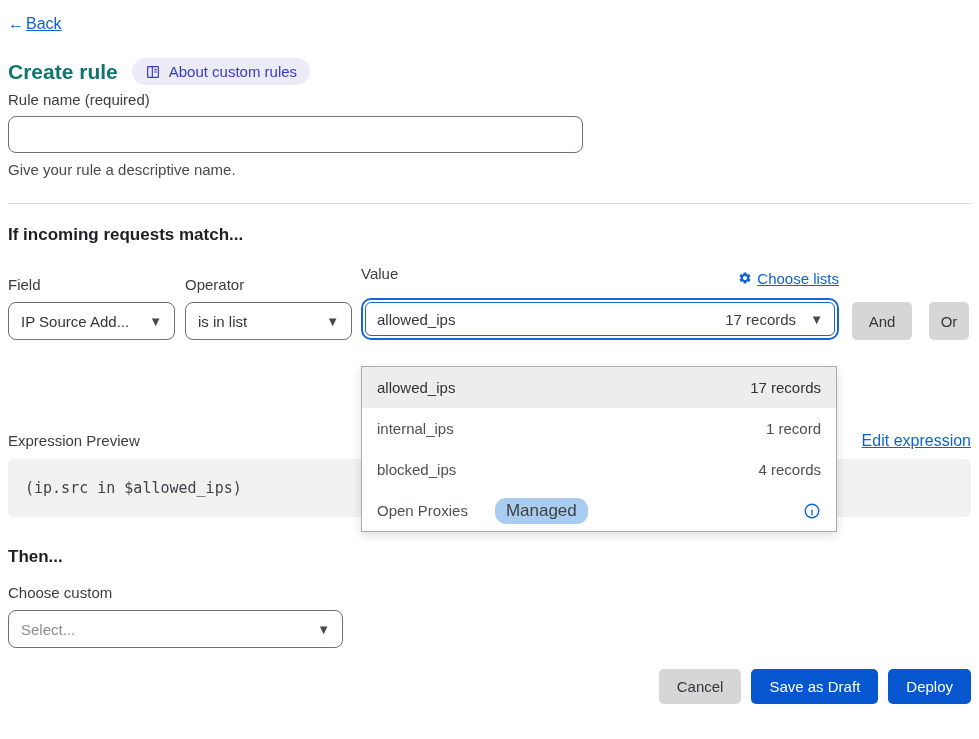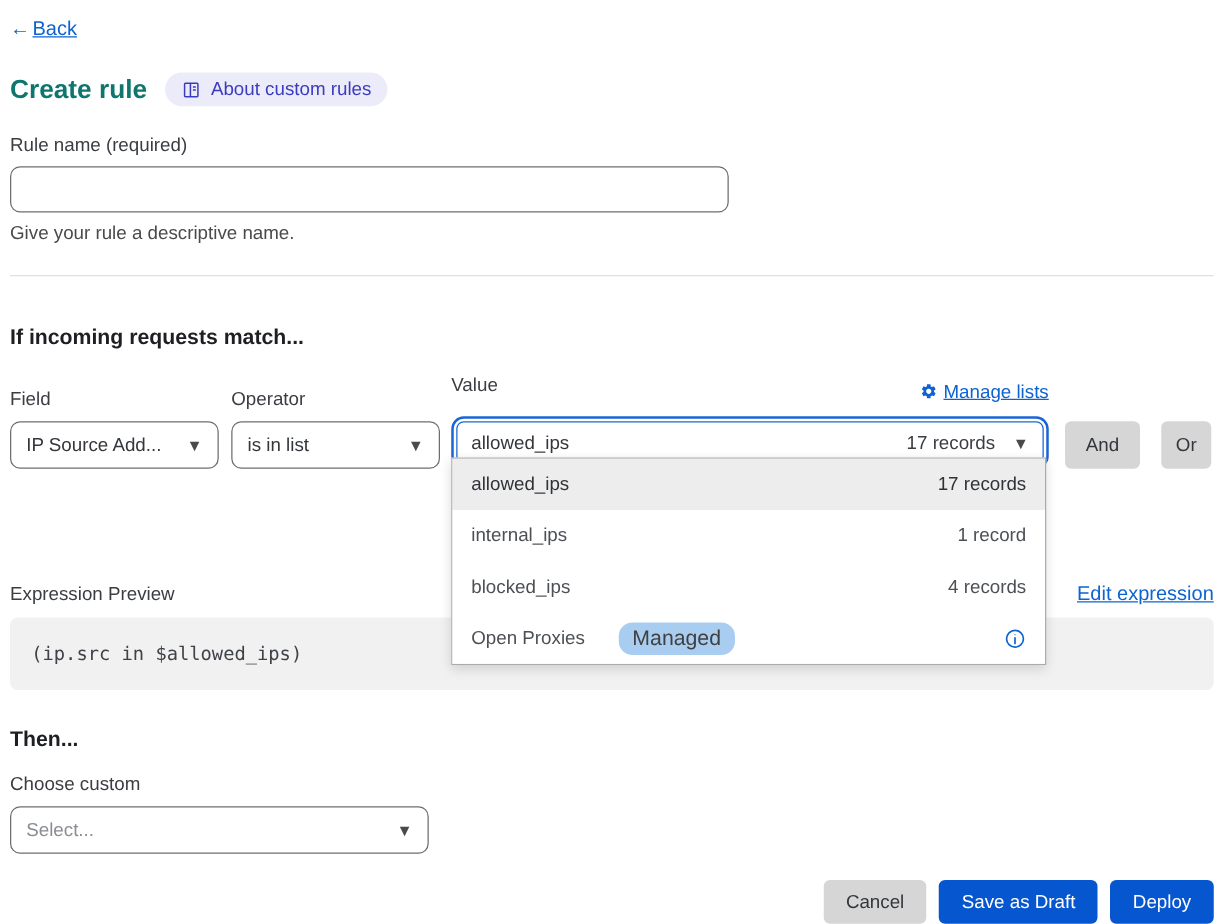--- a/index.html
+++ b/index.html
@@ -22,33 +22,33 @@
   .title-row { margin-top: 25px; display: flex; align-items: center; gap: 14px; }
   .page-title { font-size: 21px; font-weight: bold; color: #0f766e; }
   .about-pill {
     display: inline-flex; align-items: center; gap: 8px;
     background: #ecebfa; color: #3b3bbf;
     font-size: 15px; padding: 5px 13px; border-radius: 14px; cursor: pointer;
   }
   .about-pill svg { display: block; }
 
   .field-label { font-size: 15px; color: #3a3d42; }
-  .rule-name-label { margin-top: 23px; }
+  .rule-name-label { margin-top: 6px; }
   .rule-name-input {
     margin-top: 8px; width: 575px; height: 37px;
     border: 1px solid #6e6e6e; border-radius: 8px;
     font-size: 15px; padding: 0 12px; color: #33363b;
     font-family: "Liberation Sans", sans-serif;
   }
   .helper-text { margin-top: 8px; font-size: 15px; color: #4a4a4a; }
 
   .divider { margin-top: 25px; border: none; border-top: 1px solid #e0e0e0; height: 0; }
 
   .section-heading { font-size: 17px; font-weight: bold; color: #1d1f23; }
-  .match-heading { margin-top: 39px; }
+  .match-heading { margin-top: 21px; }
 
   .cond-row { margin-top: 20px; display: flex; align-items: flex-end; }
   .cond-col .field-label { margin-bottom: 9px; }
   .col-field { width: 167px; }
   .col-operator { width: 167px; margin-left: 10px; }
   .col-value { width: 478px; margin-left: 9px; }
   .value-label-row { display: flex; justify-content: space-between; align-items: center; margin-bottom: 7px; }
   .manage-lists { display: inline-flex; align-items: center; gap: 5px; font-size: 15px; }
   .manage-lists svg { display: block; }
 
@@ -171,21 +171,21 @@
 
     <div class="cond-col col-value">
       <div class="value-label-row">
         <span class="field-label">Value</span>
         <a class="link manage-lists">
           <span>
             <svg width="14" height="14" viewBox="0 0 24 24" fill="#0d63d1">
               <path d="M19.14,12.94c0.04-0.3,0.06-0.61,0.06-0.94c0-0.32-0.02-0.64-0.07-0.94l2.03-1.58c0.18-0.14,0.23-0.41,0.12-0.61 l-1.92-3.32c-0.12-0.22-0.37-0.29-0.59-0.22l-2.39,0.96c-0.5-0.38-1.03-0.7-1.62-0.94L14.4,2.81c-0.04-0.24-0.24-0.41-0.48-0.41 h-3.84c-0.24,0-0.43,0.17-0.47,0.41L9.25,5.35C8.66,5.59,8.12,5.92,7.63,6.29L5.24,5.33c-0.22-0.08-0.47,0-0.59,0.22L2.74,8.87 C2.62,9.08,2.66,9.34,2.86,9.48l2.03,1.58C4.84,11.36,4.8,11.69,4.8,12s0.02,0.64,0.07,0.94l-2.03,1.58 c-0.18,0.14-0.23,0.41-0.12,0.61l1.92,3.32c0.12,0.22,0.37,0.29,0.59,0.22l2.39-0.96c0.5,0.38,1.03,0.7,1.62,0.94l0.36,2.54 c0.05,0.24,0.24,0.41,0.48,0.41h3.84c0.24,0,0.44-0.17,0.47-0.41l0.36-2.54c0.59-0.24,1.13-0.56,1.62-0.94l2.39,0.96 c0.22,0.08,0.47,0,0.59-0.22l1.92-3.32c0.12-0.22,0.07-0.47-0.12-0.61L19.14,12.94z M12,15.6c-1.98,0-3.6-1.62-3.6-3.6 s1.62-3.6,3.6-3.6s3.6,1.62,3.6,3.6S13.98,15.6,12,15.6z"></path>
             </svg>
           </span>
-          <span class="u">Manage lists</span>
+          <span class="u">Choose lists</span>
         </a>
       </div>
       <div class="focus-ring">
         <div class="value-select">
           <span>allowed_ips</span>
           <span class="records">17 records</span>
           <span class="chev">▼</span>
         </div>
       </div>
     </div>

